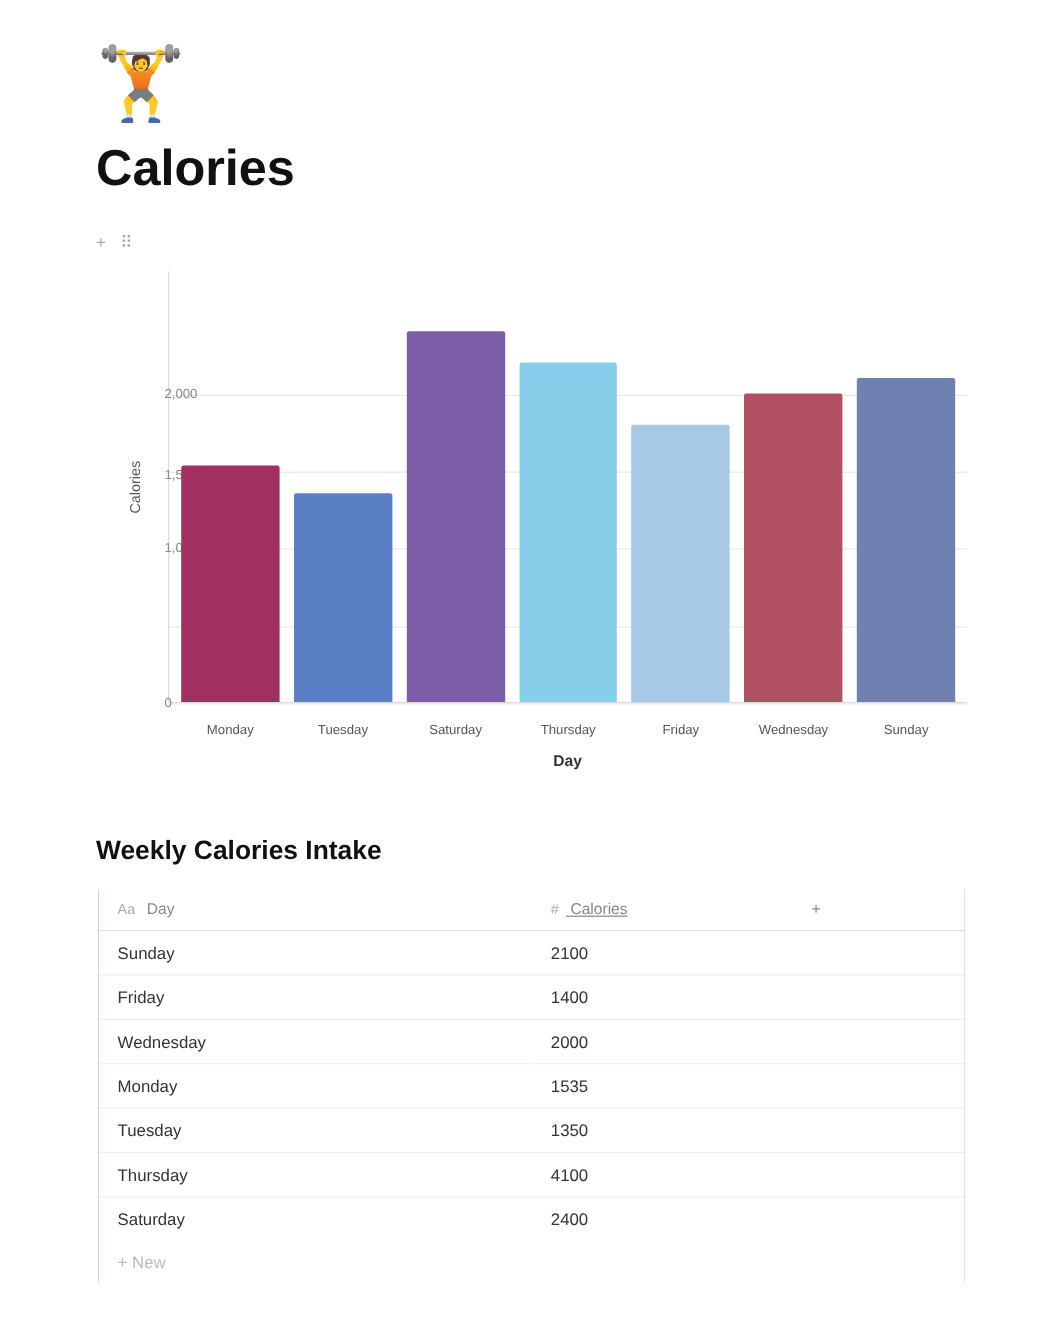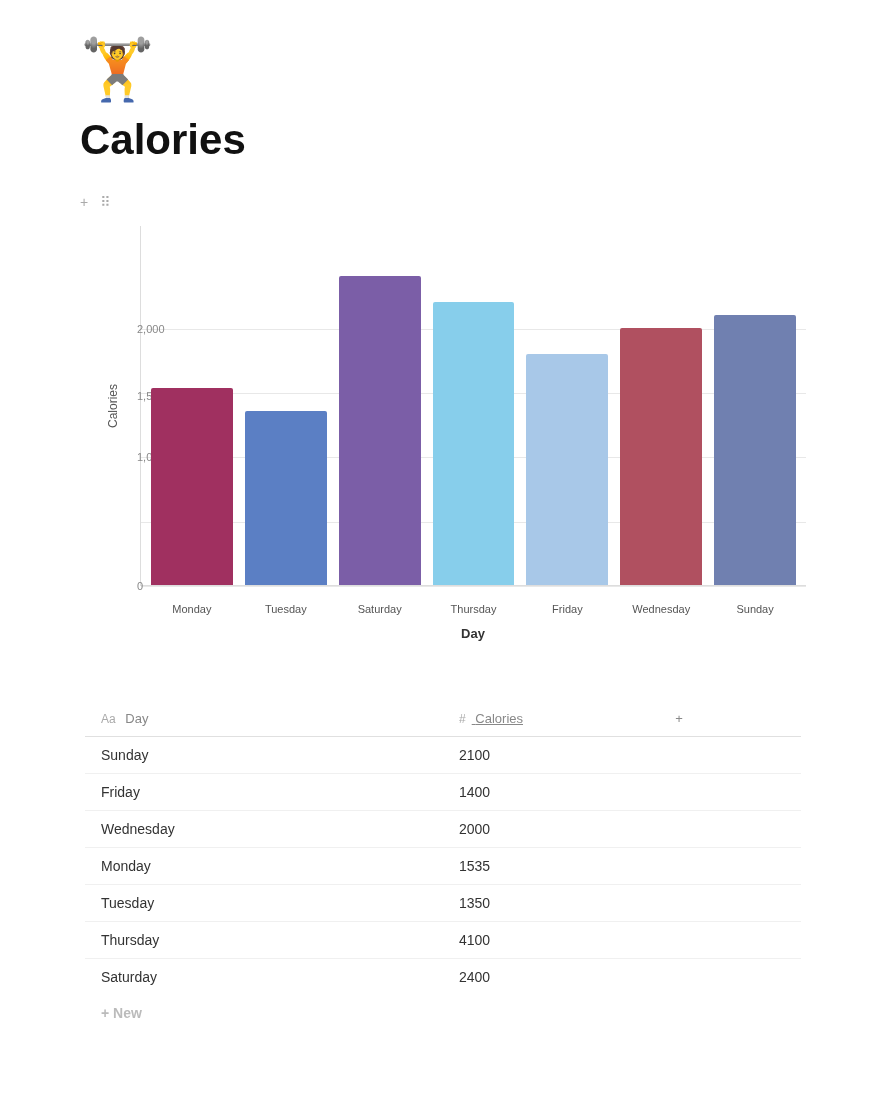--- a/index.html
+++ b/index.html
@@ -117,21 +117,21 @@
     }
     .table-title {
       font-size: 22px;
       font-weight: 700;
       color: #111;
       margin-bottom: 16px;
     }
     .data-table {
       width: 100%;
       border-collapse: collapse;
-      border: 5px solid #1d4ed8;
+      border: 2px solid #1d4ed8;
       border-radius: 4px;
       overflow: hidden;
     }
     .data-table th {
       text-align: left;
       padding: 10px 16px;
       font-size: 13px;
       font-weight: 500;
       color: #888;
       background: #fff;
@@ -233,20 +233,21 @@
         </div>
         <div class="bar-group">
           <div class="bar" style="height: 270px; background-color: rgb(112, 128, 176);"></div>
           <span class="bar-label">Sunday</span>
         </div>
       </div>
     <div class="x-axis-title">Day</div>
   </div>
 
   <div class="table-section">
+    <h2 class="table-title">Weekly Calories Intake</h2>
     <table class="data-table">
       <thead>
         <tr>
           <th class="col-day">
             <span class="col-icon">Aa</span>
             <span>Day</span>
           </th>
           <th class="col-calories">
             <span class="col-icon">#</span>
             <span>Calories</span>
@@ -289,20 +290,20 @@
             <td></td>
           </tr>
           <tr>
             <td>Saturday</td>
             <td class="calories-cell">2400</td>
             <td></td>
           </tr>
         </tbody>
       <tfoot>
         <tr class="new-row">
-          <td colspan="3" style="cursor:pointer; color:#bbb;font-weight:bold;">
+          <td colspan="3" style="cursor:pointer; color:#bbb;">
             + New
           </td>
         </tr>
       </tfoot>
     </table>
   </div>
 </div>
 
 </body></html>

